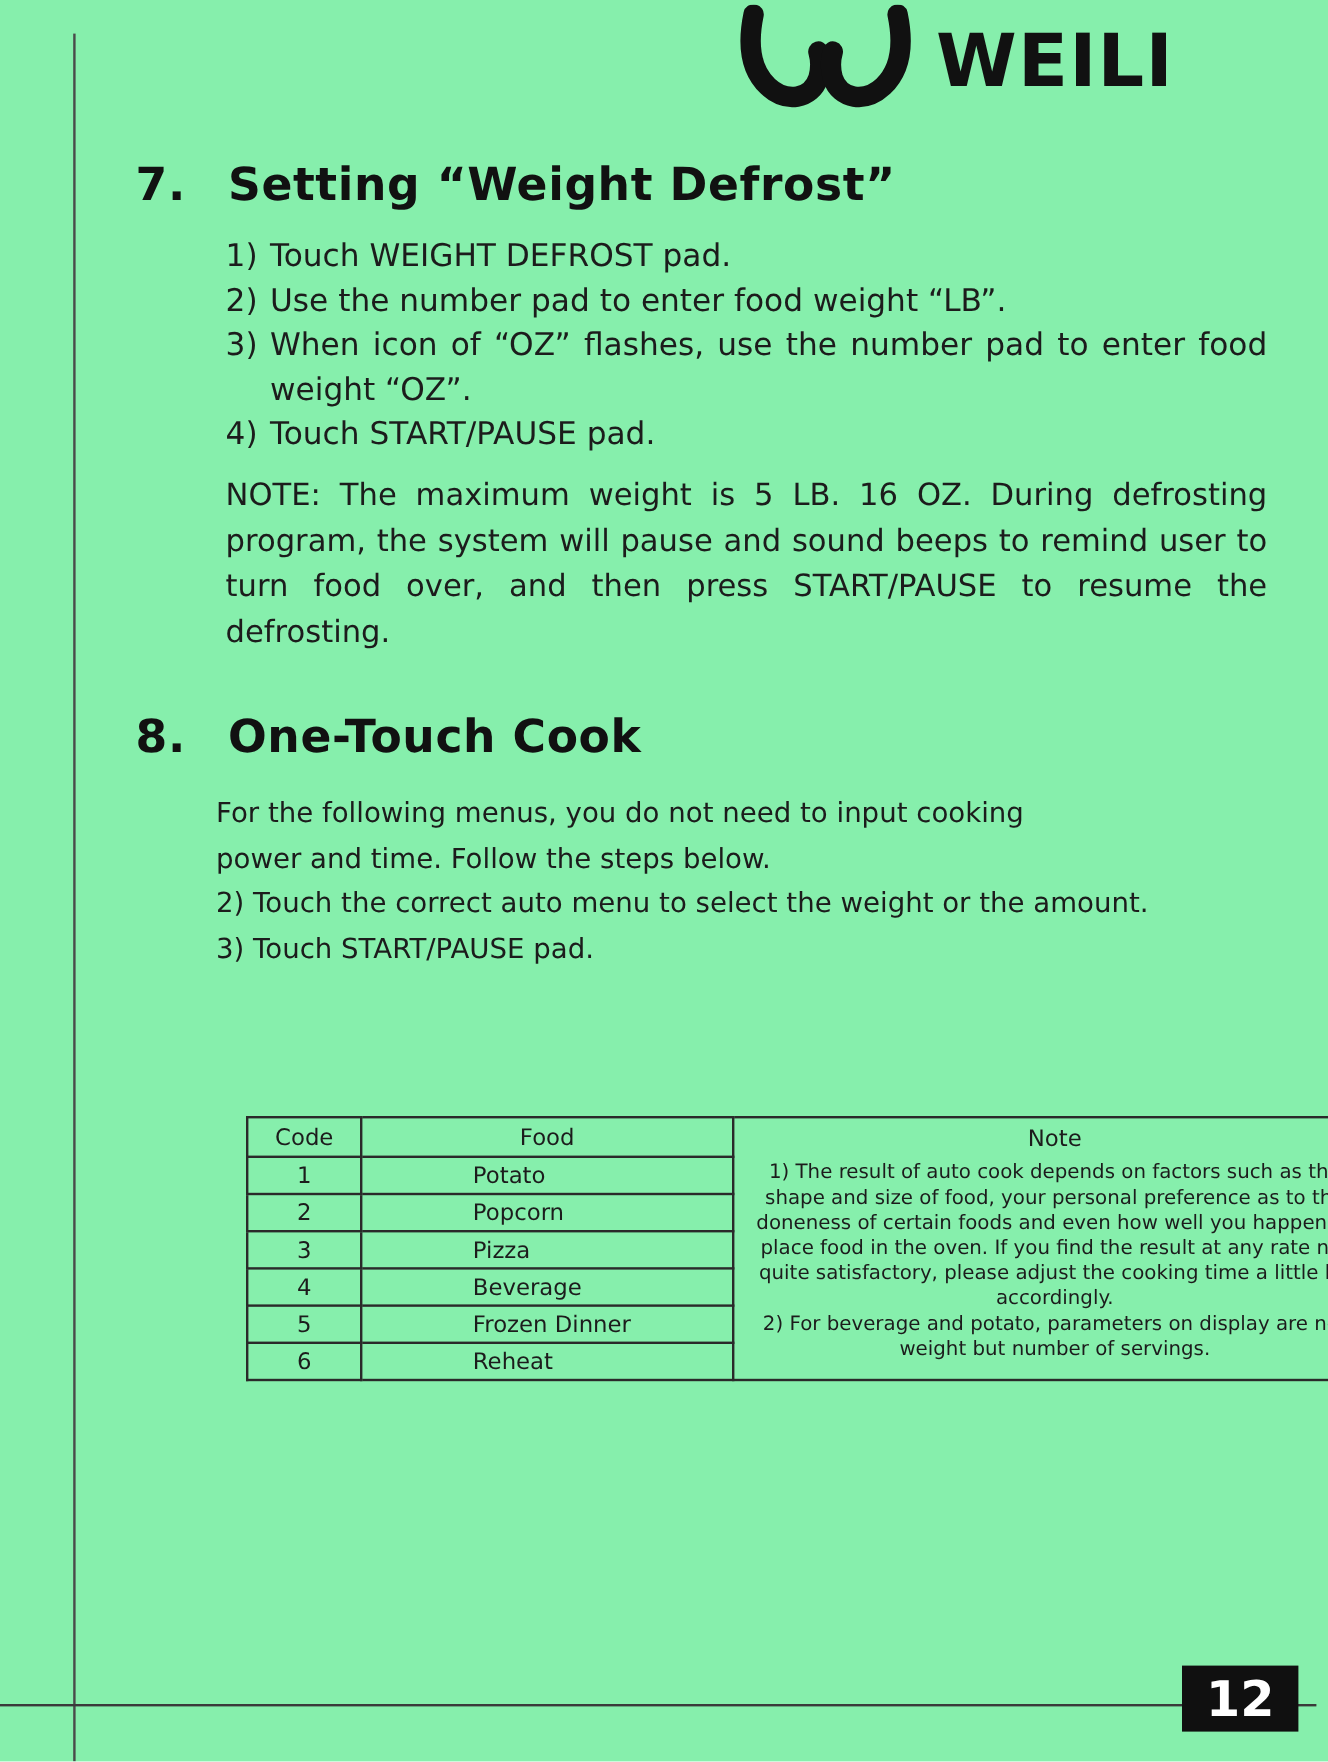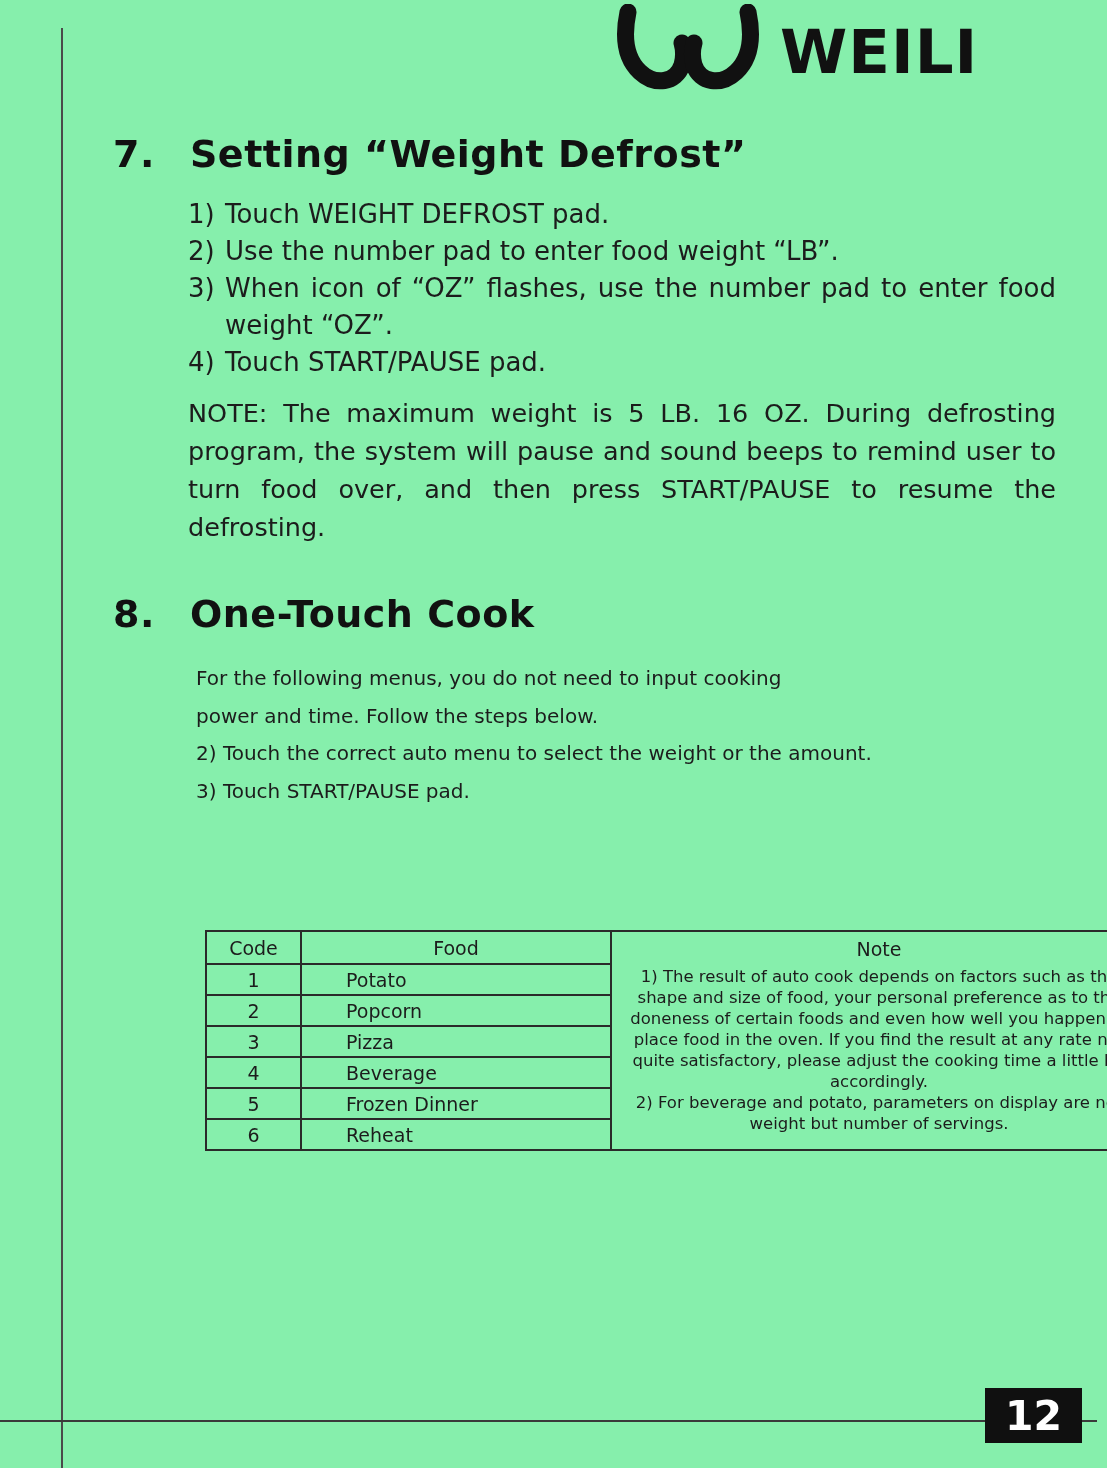--- a/index.html
+++ b/index.html
@@ -61,43 +61,43 @@
   .step-text { flex: 1; text-align: justify; }
   .note-para {
     margin-top: 13px;
     font-size: 25.5px;
     line-height: 38px;
     text-align: justify;
   }
   
   .s8-body {
     position: absolute;
-    top: 660px; left: 196px;
+    top: 660px; left: 180px;
     width: 860px;
-    font-size: 20px;
+    font-size: 23px;
   }
   .s8-line { line-height: 37.5px; }
   
   .cook-table {
     position: absolute;
     top: 930px; left: 205px;
     width: 941px;
     border-collapse: collapse;
     table-layout: fixed;
   }
   .cook-table th, .cook-table td {
     border: 2px solid #2a2a2a;
     font-weight: normal;
     color: #1c1c1c;
   }
   .col-code { width: 95px; }
   .col-food { width: 310px; }
   .cook-table th { height: 33px; font-size: 19px; text-align: center; }
   .cell-code { height: 31px; text-align: center; font-size: 19px; }
-  .cell-food { text-align: left; padding-left: 44px; font-size: 19px; }
+  .cell-food { text-align: left; padding-left: 92px; font-size: 19px; }
   .note-cell { vertical-align: top; padding: 6px 8px 4px 10px; }
   .note-title { text-align: center; font-size: 19px; margin-bottom: 6px; }
   .note-text { font-size: 16.5px; line-height: 21px; text-align: center; }
   
   .footer-line {
     position: absolute;
     top: 1420px; left: 0;
     width: 1097px; height: 2px;
     background: #3a3a3a;
   }

